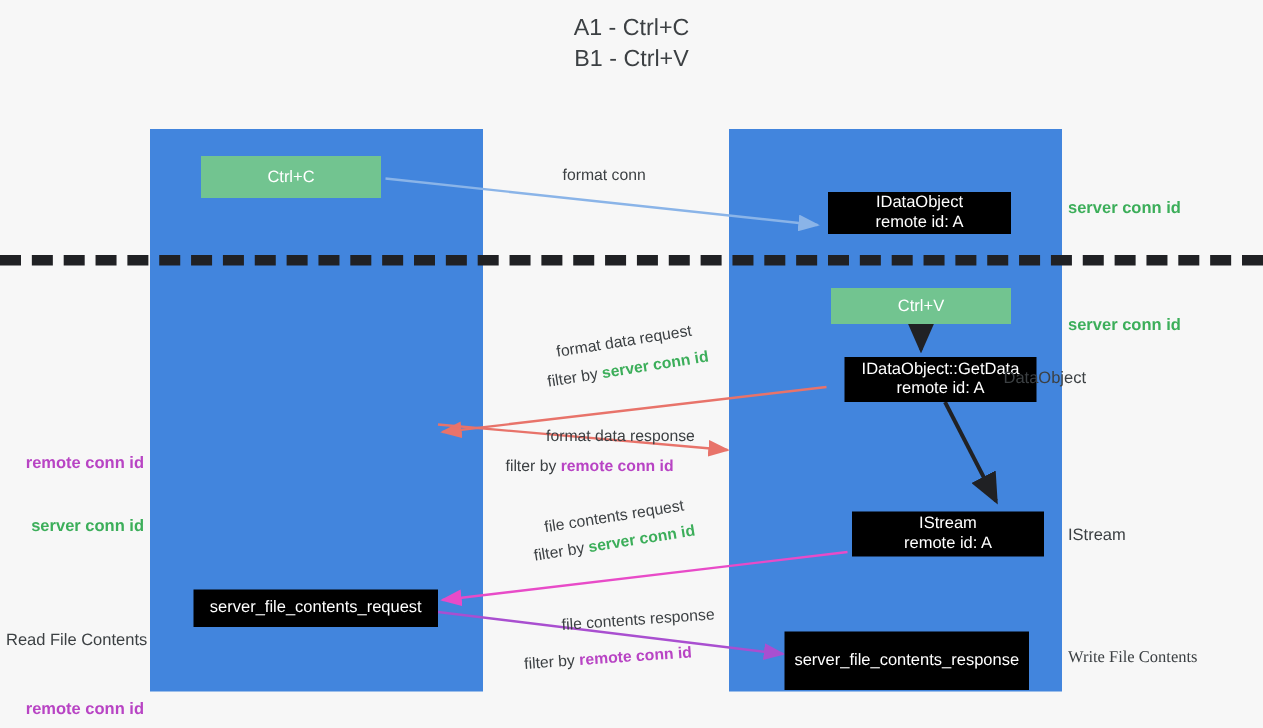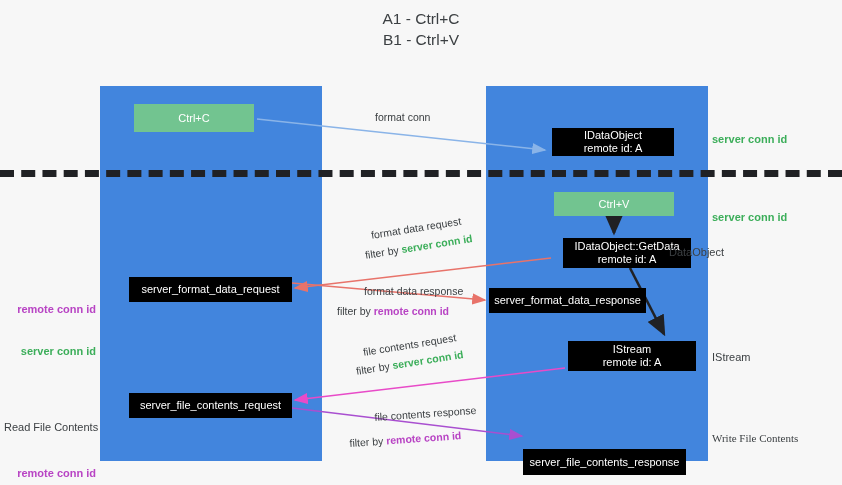--- a/index.html
+++ b/index.html
@@ -109,38 +109,36 @@
 
     <line x1="565" y1="368" x2="295" y2="400" stroke="#e84bc8" stroke-width="1.6" marker-end="url(#ah-pink)"></line>
 
     <line x1="292" y1="408" x2="522" y2="436" stroke="#a94fd0" stroke-width="1.6" marker-end="url(#ah-purple)"></line>
   </svg>
 
   <div class="abs divider"></div>
 
   <div class="abs box green" style="left:134px;top:104px;width:120px;height:28px;">Ctrl+C</div>
 
-  <div class="abs box orange" style="left:129px;top:277px;width:163px;height:25px;">server_format_data_request</div>
 
   <div class="abs box orange" style="left:129px;top:393px;width:163px;height:25px;">server_file_contents_request</div>
 
   <div class="abs box orange" style="left:552px;top:128px;width:122px;height:28px;">IDataObject
 remote id: A</div>
 
   <div class="abs box green" style="left:554px;top:180px;width:120px;height:24px;margin-top:12px;">Ctrl+V</div>
 
   <div class="abs box orange" style="left:563px;top:238px;width:128px;height:30px;">IDataObject::GetData
 remote id: A</div>
 
   <div class="abs box orange" style="left:568px;top:341px;width:128px;height:30px;">IStream
 remote id: A</div>
 
-  <div class="abs box orange" style="left:489px;top:288px;width:157px;height:25px;">server_format_data_response</div>
 
-  <div class="abs box orange" style="left:523px;top:449px;width:163px;height:26px;">server_file_contents_response</div>
+  <div class="abs box orange" style="left:523px;top:421px;width:163px;height:39px;">server_file_contents_response</div>
 
   <div class="abs alabel" style="left:375px;top:110px;">format conn</div>
 
   <div class="abs" style="left:370px;top:228px;">
     <div class="alabel rot-up">
       <span>format data request</span>
     </div>
   </div>
   <div class="abs" style="left:364px;top:248px;">
     <div class="alabel rot-up">

